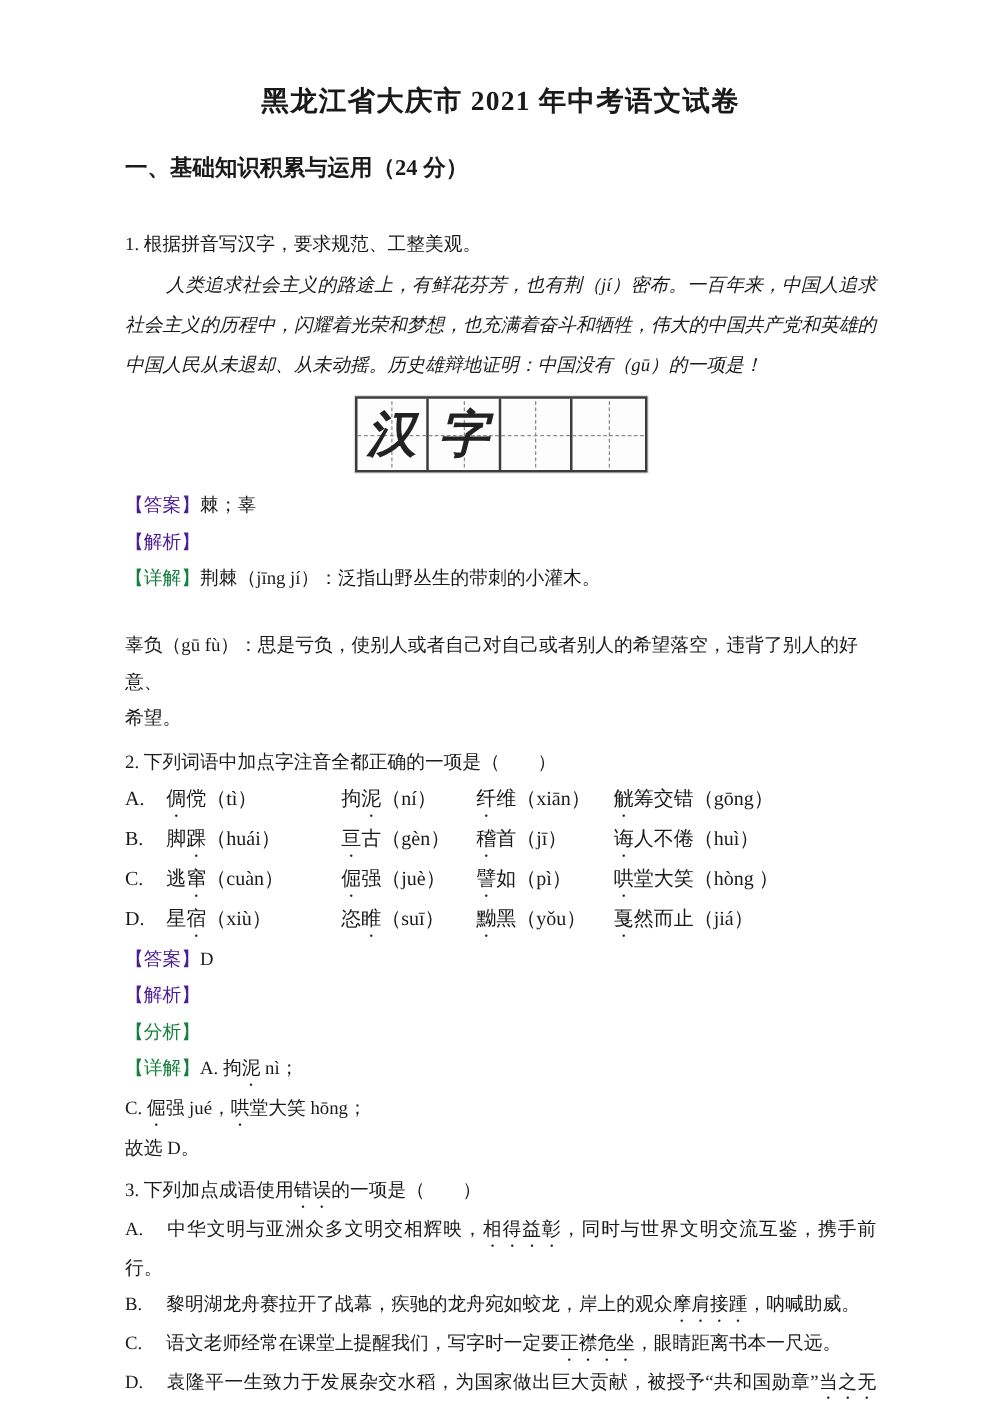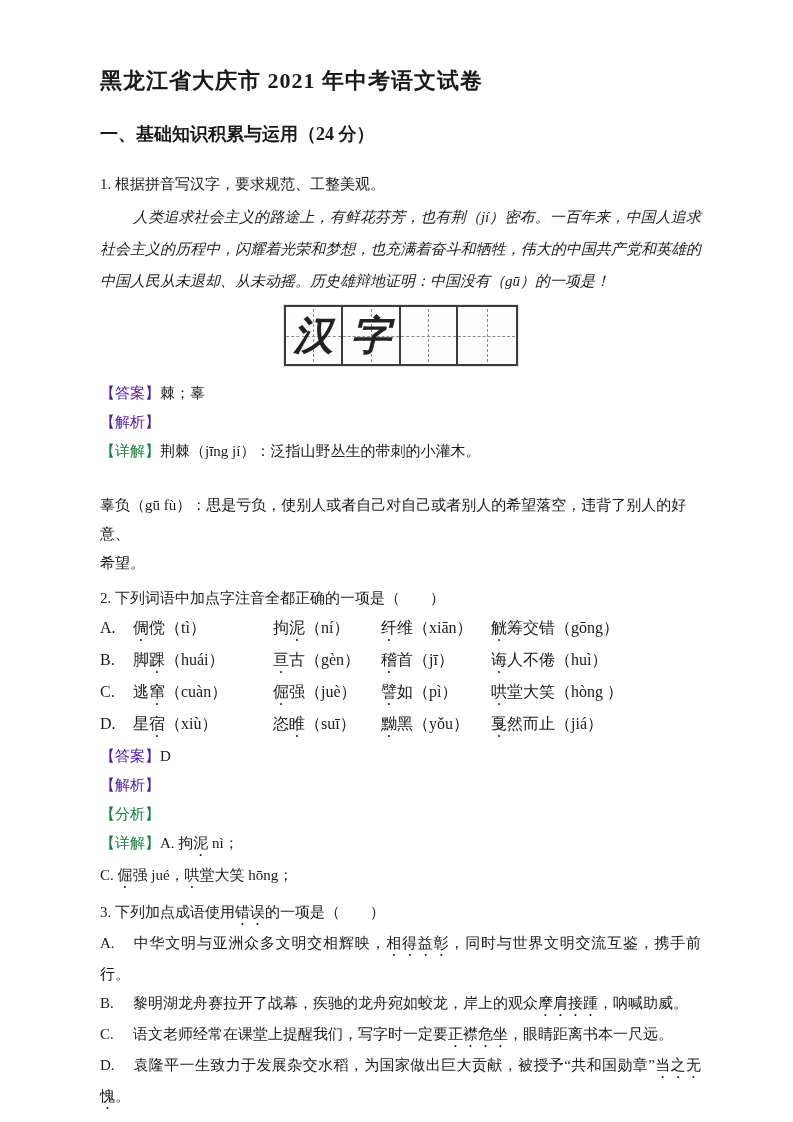--- a/index.html
+++ b/index.html
@@ -4,25 +4,25 @@
 <style>
   * { box-sizing: border-box; }
   html, body { margin: 0; padding: 0; background: #ffffff; }
   body { width: 793px; font-family: "Liberation Serif", serif; color: #1a1a1a; }
   .page {
     width: 793px; min-height: 1122px;
     padding: 66px 92px 0 100px;
     display: flex; flex-direction: column;
   }
   h1.title {
-    font-size: 22px; font-weight: bold; text-align: left;
+    font-size: 22px; font-weight: bold; text-align: center;
     margin: 0 0 26px 0; letter-spacing: 1px;
   }
   h2.section {
-    font-size: 18px; font-weight: bold; margin: 0 0 18px 0;
+    font-size: 18px; font-weight: bold; margin: 0 0 30px 0;
   }
   p { margin: 0; font-size: 15px; line-height: 29px; }
   .stem { margin-top: 6px; }
   .passage {
     font-style: italic; text-align: justify;
     text-indent: 2.2em; line-height: 32px; margin-top: 2px;
   }
   .writing-grid {
     display: flex; width: 234px; margin: 8px auto 12px auto;
     border: 2px solid #3c3c3c; background: #fdfdfd;
@@ -129,20 +129,21 @@
     <span class="q2c2">恣<span class="em">睢</span>（suī）</span>
     <span class="q2c3"><span class="em">黝</span>黑（yǒu）</span>
     <span><span class="em">戛</span>然而止（jiá）</span>
   </div>
 
   <p class="ansline"><span class="lbl-blue">【答案】</span><span>D</span></p>
   <p class="ansline"><span class="lbl-blue">【解析】</span></p>
   <p class="ansline"><span class="lbl-black">【分析】</span></p>
   <p class="ansline"><span class="lbl-black">【详解】</span><span>A. 拘<span class="em">泥</span> nì；</span></p>
   <p class="ansline">C. <span class="em">倔</span>强 jué，<span class="em">哄</span>堂大笑 hōng；</p>
+  <p class="ansline">故选 D。</p>
 
   <p class="stem">3. 下列加点成语使用<span class="em">错误</span>的一项是（　　）</p>
 
   <p class="q3opt"><span class="q2letter" style="display:inline-block">A.</span><span>中华文明与亚洲众多文明交相辉映，<span class="em">相得益彰</span>，同时与世界文明交流互鉴，携手前行。</span></p>
   <p class="q3opt"><span class="q2letter" style="display:inline-block">B.</span><span>黎明湖龙舟赛拉开了战幕，疾驰的龙舟宛如蛟龙，岸上的观众<span class="em">摩肩接踵</span>，呐喊助威。</span></p>
   <p class="q3opt"><span class="q2letter" style="display:inline-block">C.</span><span>语文老师经常在课堂上提醒我们，写字时一定要<span class="em">正襟危坐</span>，眼睛距离书本一尺远。</span></p>
   <p class="q3opt"><span class="q2letter" style="display:inline-block">D.</span><span>袁隆平一生致力于发展杂交水稻，为国家做出巨大贡献，被授予“共和国勋章”<span class="em">当之无愧</span>。</span></p>
 
 </div>
 

